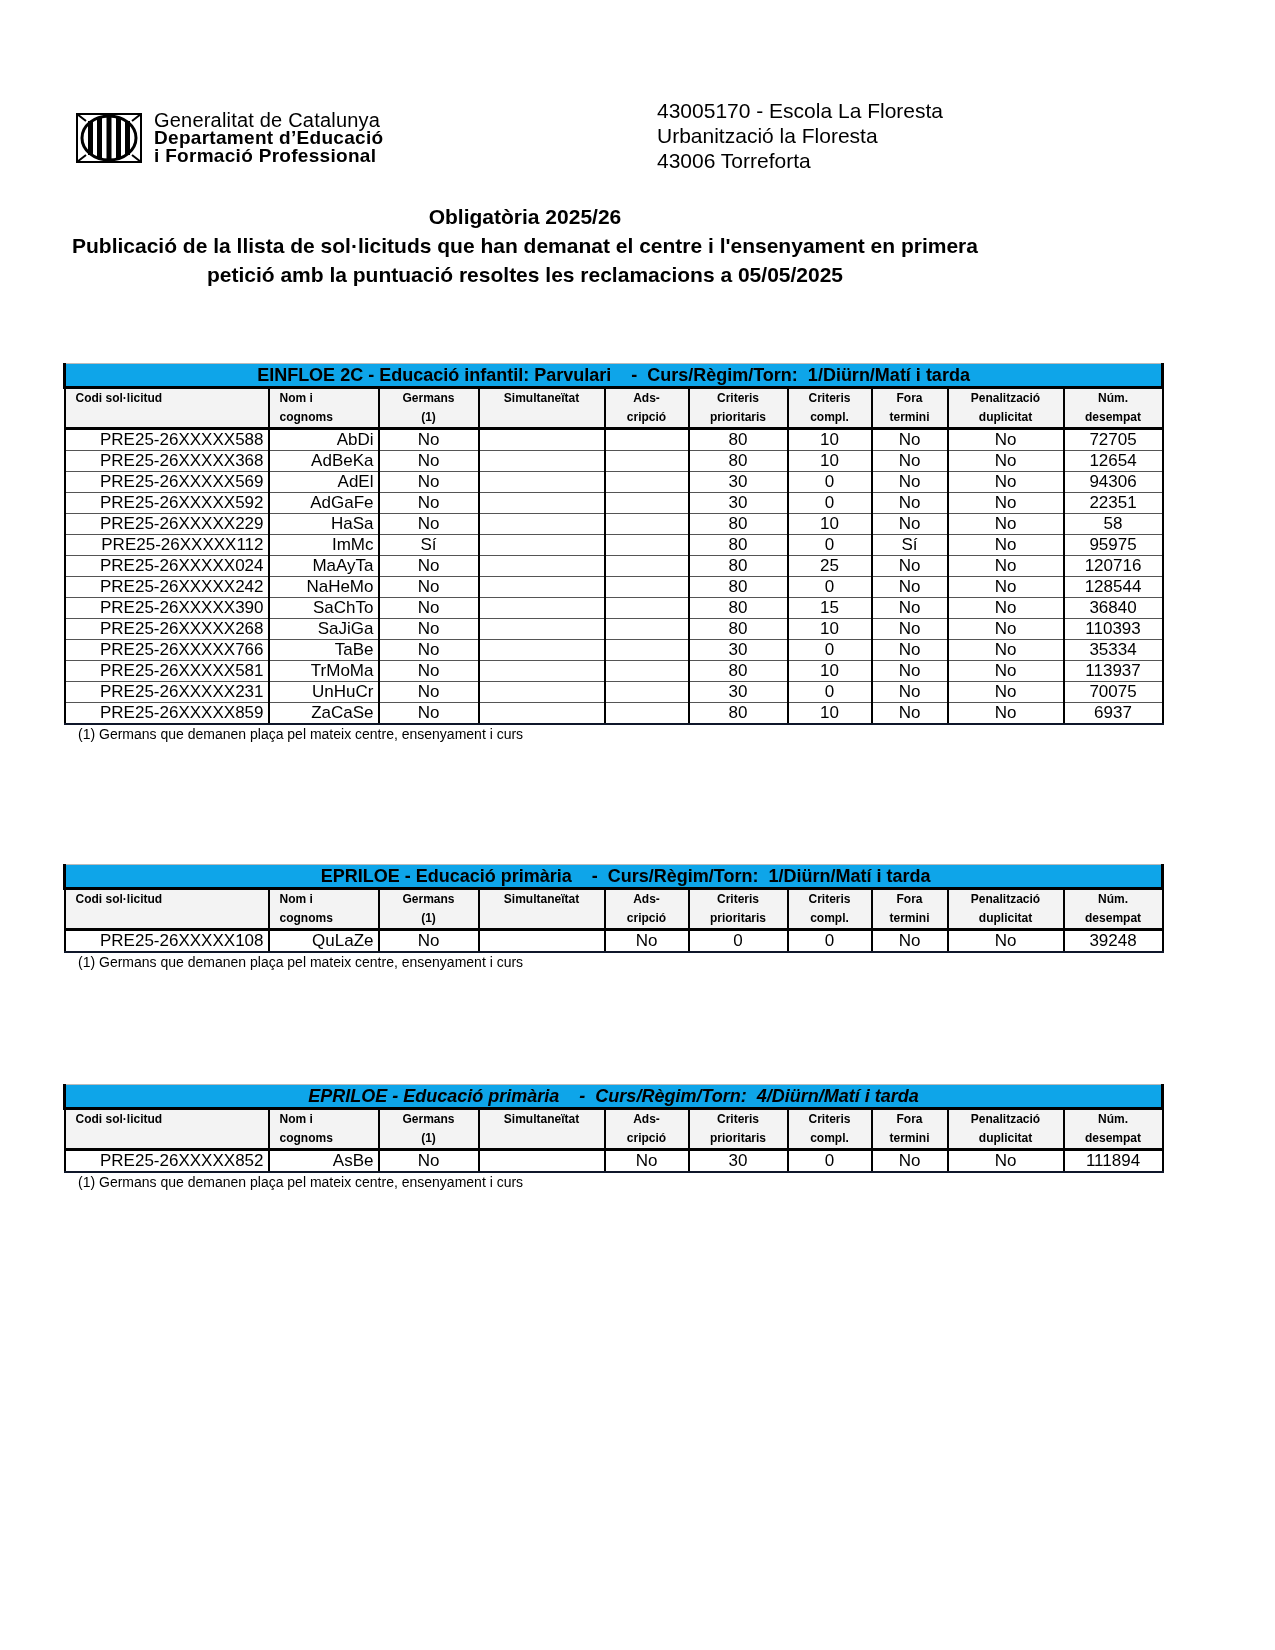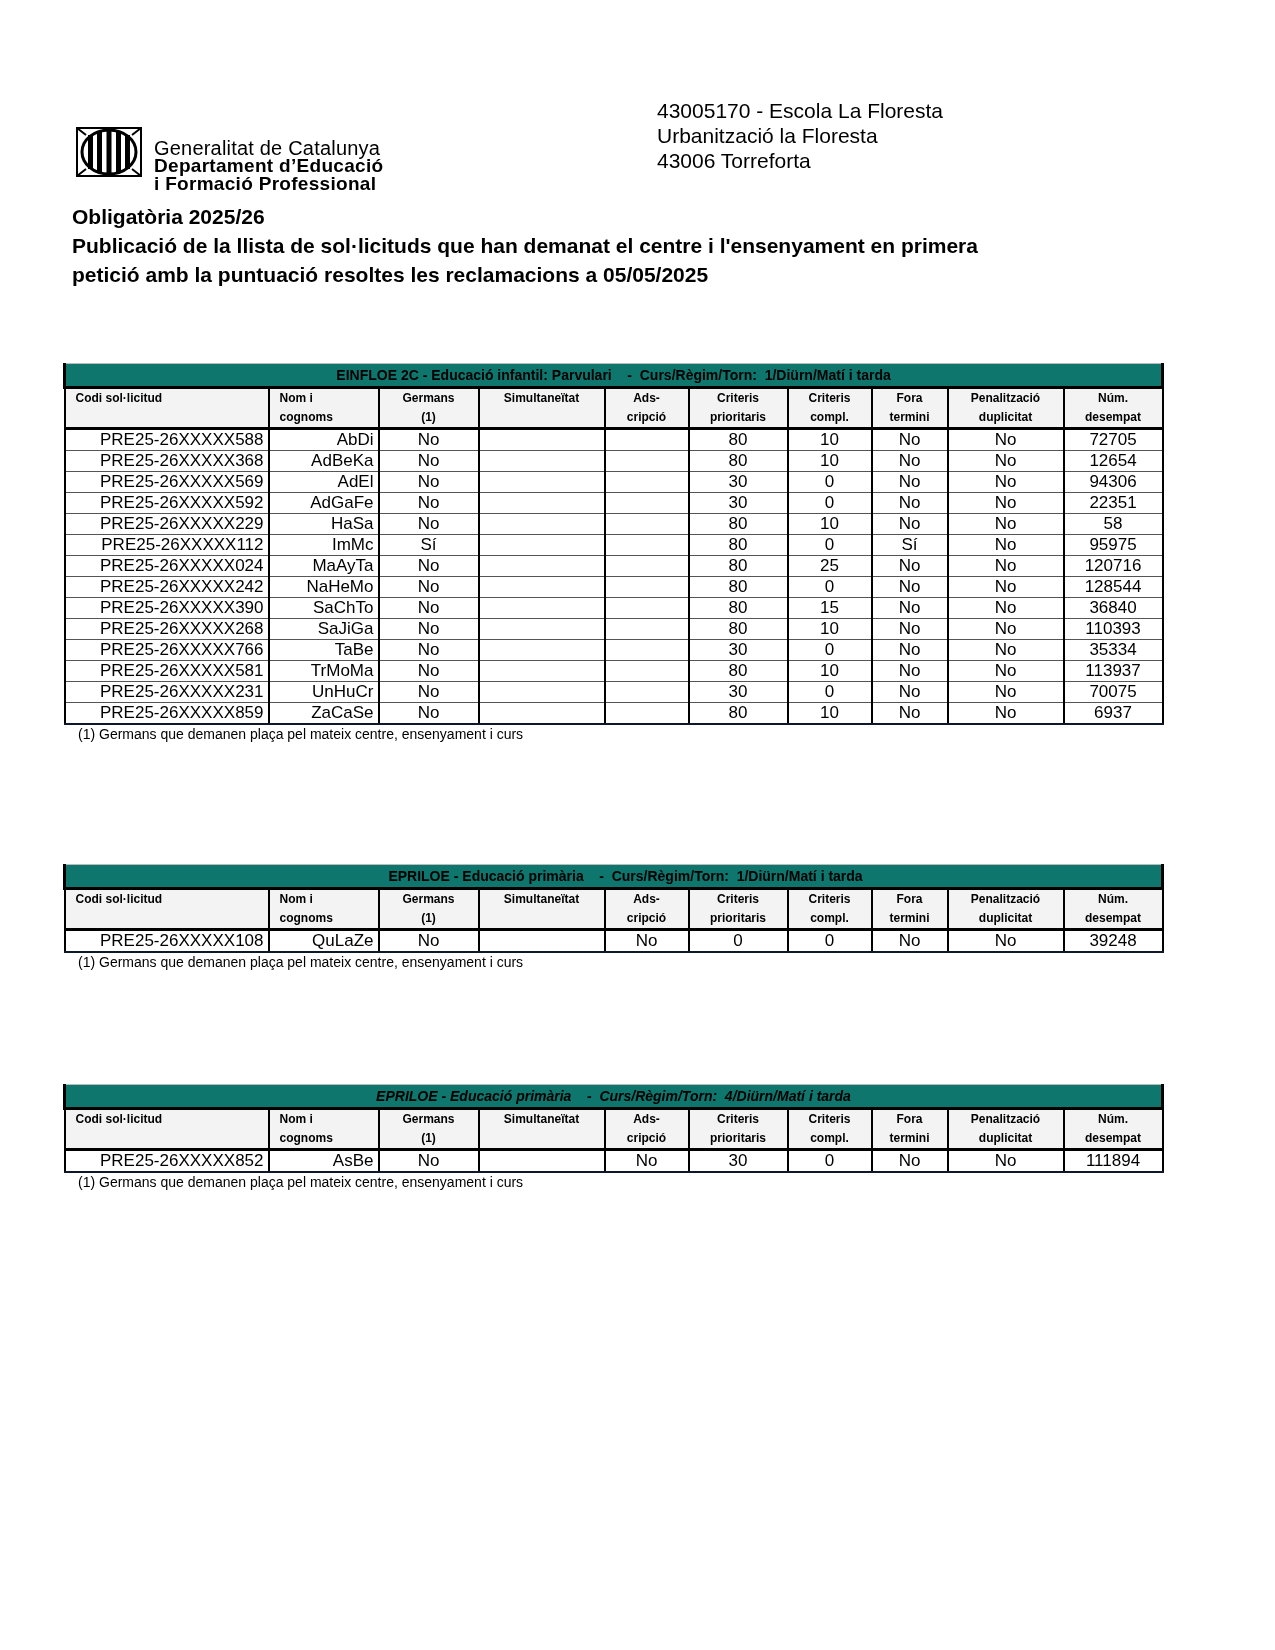--- a/index.html
+++ b/index.html
@@ -1,31 +1,31 @@
 <!DOCTYPE html>
 <html><head>
 <meta charset="utf-8">
 <style>
   html, body { margin: 0; padding: 0; background: #ffffff; }
   body { width: 1275px; height: 1650px; position: relative; font-family: "Liberation Sans", sans-serif; color: #000; overflow: hidden; }
 
   .logo { position: absolute; left: 76px; top: 111px; display: flex; align-items: center; }
   .logo-mark { width: 66px; height: 50px; position: relative; }
-  .logo-text { margin-left: 12px; line-height: 18px; margin-top: 28px; }
+  .logo-text { margin-left: 12px; line-height: 18px; }
   .logo-line1 { font-size: 20px; font-weight: normal; letter-spacing: 0.2px; }
   .logo-line2, .logo-line3 { font-size: 19px; font-weight: bold; letter-spacing: 0.3px; }
 
   .school { position: absolute; left: 657px; top: 98px; font-size: 21px; line-height: 25px; }
 
-  .titles { position: absolute; left: 72px; top: 202px; font-weight: bold; font-size: 21px; line-height: 29px; }
+  .titles { position: absolute; left: 72px; top: 202px; font-weight: bold; font-size: 21px; line-height: 29px; text-align: center; }
 
   .tbl-wrap { position: absolute; left: 63px; width: 1098px; }
   table { border-collapse: collapse; width: 1098px; table-layout: fixed; font-size: 17px; }
   td, th { padding: 0 4px; overflow: hidden; white-space: nowrap; }
-  .title-row th { background: #0f766e; font-size: 14px; font-weight: bold; height: 22px; line-height: 22px; border-left: 3px solid #000; border-right: 3px solid #000; border-top: 1px solid #bbb; border-bottom: 3px solid #000; text-align: center; }
+  .title-row th { background: #0ea5e9; font-size: 18px; font-weight: bold; height: 22px; line-height: 22px; border-left: 3px solid #000; border-right: 3px solid #000; border-top: 1px solid #bbb; border-bottom: 3px solid #000; text-align: center; }
   .head-row th { background: #f3f3f3; font-size: 12px; font-weight: bold; line-height: 19px; height: 38px; border: 2px solid #000; border-bottom: 3px solid #000; vertical-align: top; text-align: center; padding-top: 0; }
   .head-row th.left { text-align: left; padding-left: 10px; }
   tbody td { height: 20px; line-height: 20px; border-left: 2px solid #000; border-right: 2px solid #000; border-bottom: 1px solid #555; text-align: center; font-size: 17px; }
   tbody td.left { text-align: right; padding-left: 8px; }
   tbody tr:last-child td { border-bottom: 2px solid #0f172a; }
   .footnote { font-size: 14px; margin-top: 1px; margin-left: 15px; }
 </style>
 </head>
 <body>
 

